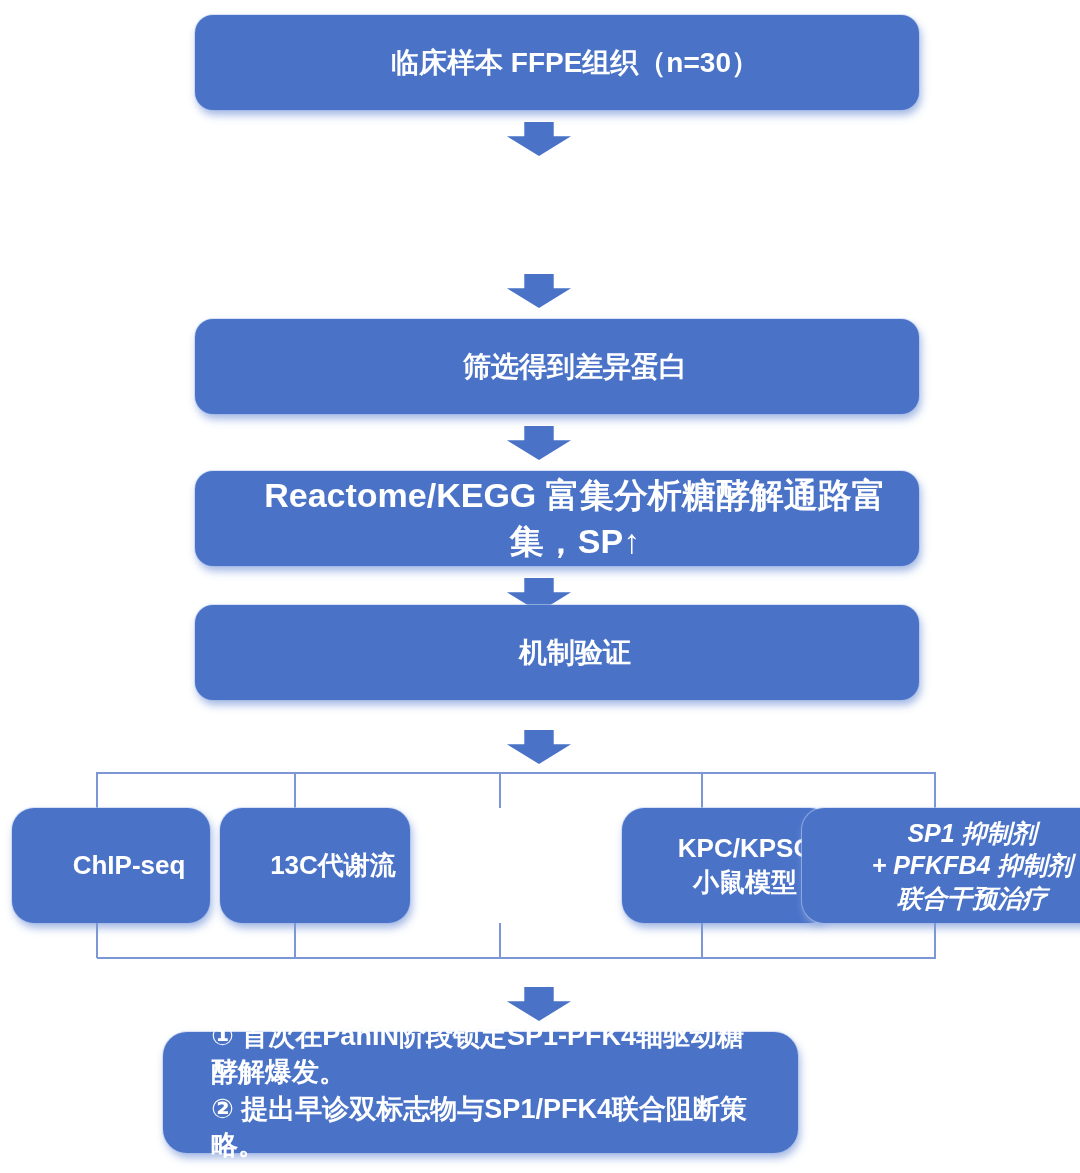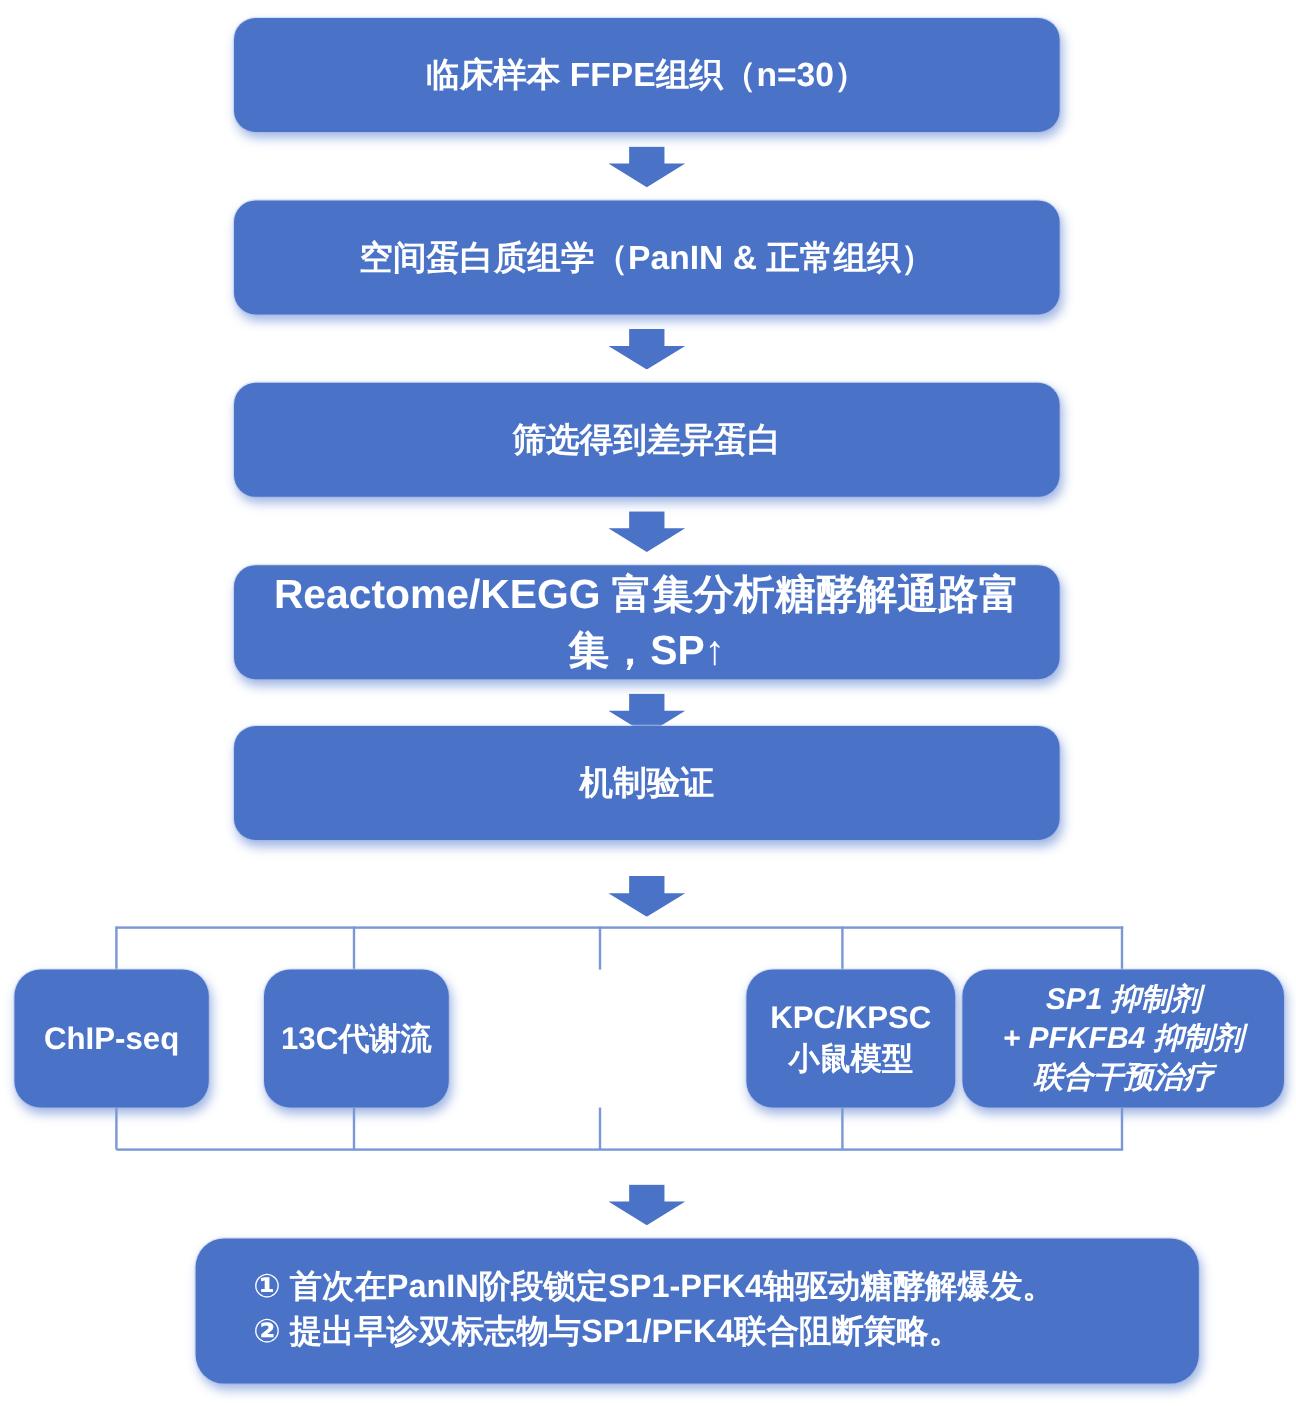--- a/index.html
+++ b/index.html
@@ -17,37 +17,38 @@
     overflow:hidden;
   }
   .box{
     position:absolute;
     background:var(--box-blue);
     color:var(--text-white);
     display:flex;align-items:center;justify-content:center;
     text-align:center;
     font-weight:bold;
     box-shadow:2px 5px 9px rgba(146,170,223,0.85), 0 0 0 1px rgba(196,210,242,0.55);
+    padding-left:36px;
   }
   .step{
     left:195px;width:688px;height:95px;
     border-radius:18px;
     font-size:28px;
   }
   .step.small-text{font-size:34px;}
   .branch{
     top:808px;height:115px;
     border-radius:22px;
     font-size:26px;
     line-height:1.3;
   }
   .branch .label{white-space:pre-line;}
   .branch.tight{font-size:25px;}
   .final{
-    left:163px;top:1032px;width:836px;height:121px;
+    left:163px;top:1032px;width:635px;height:121px;
     border-radius:24px;
     align-items:flex-start;justify-content:center;
     flex-direction:column;
     padding:0 30px 4px 48px;
     box-sizing:border-box;
     text-align:left;
     font-size:27px;
     gap:1px;
   }
   .arrow{
@@ -65,23 +66,20 @@
 </head>
 <body>
 
 <div class="canvas">
 
   <div class="box step" style="top:15px;">
     <span class="label">临床样本 FFPE组织（n=30）</span>
   </div>
   <div class="arrow" style="left:507px;top:122px;"></div>
 
-  <div class="box step" style="top:167px;">
-    <span class="label">空间蛋白质组学（PanIN &amp; 正常组织）</span>
-  </div>
   <div class="arrow" style="left:507px;top:274px;"></div>
 
   <div class="box step" style="top:319px;">
     <span class="label">筛选得到差异蛋白</span>
   </div>
   <div class="arrow" style="left:507px;top:426px;"></div>
 
   <div class="box step small-text" style="top:471px;">
     <span class="label">Reactome/KEGG 富集分析糖酵解通路富集，SP↑</span>
   </div>

